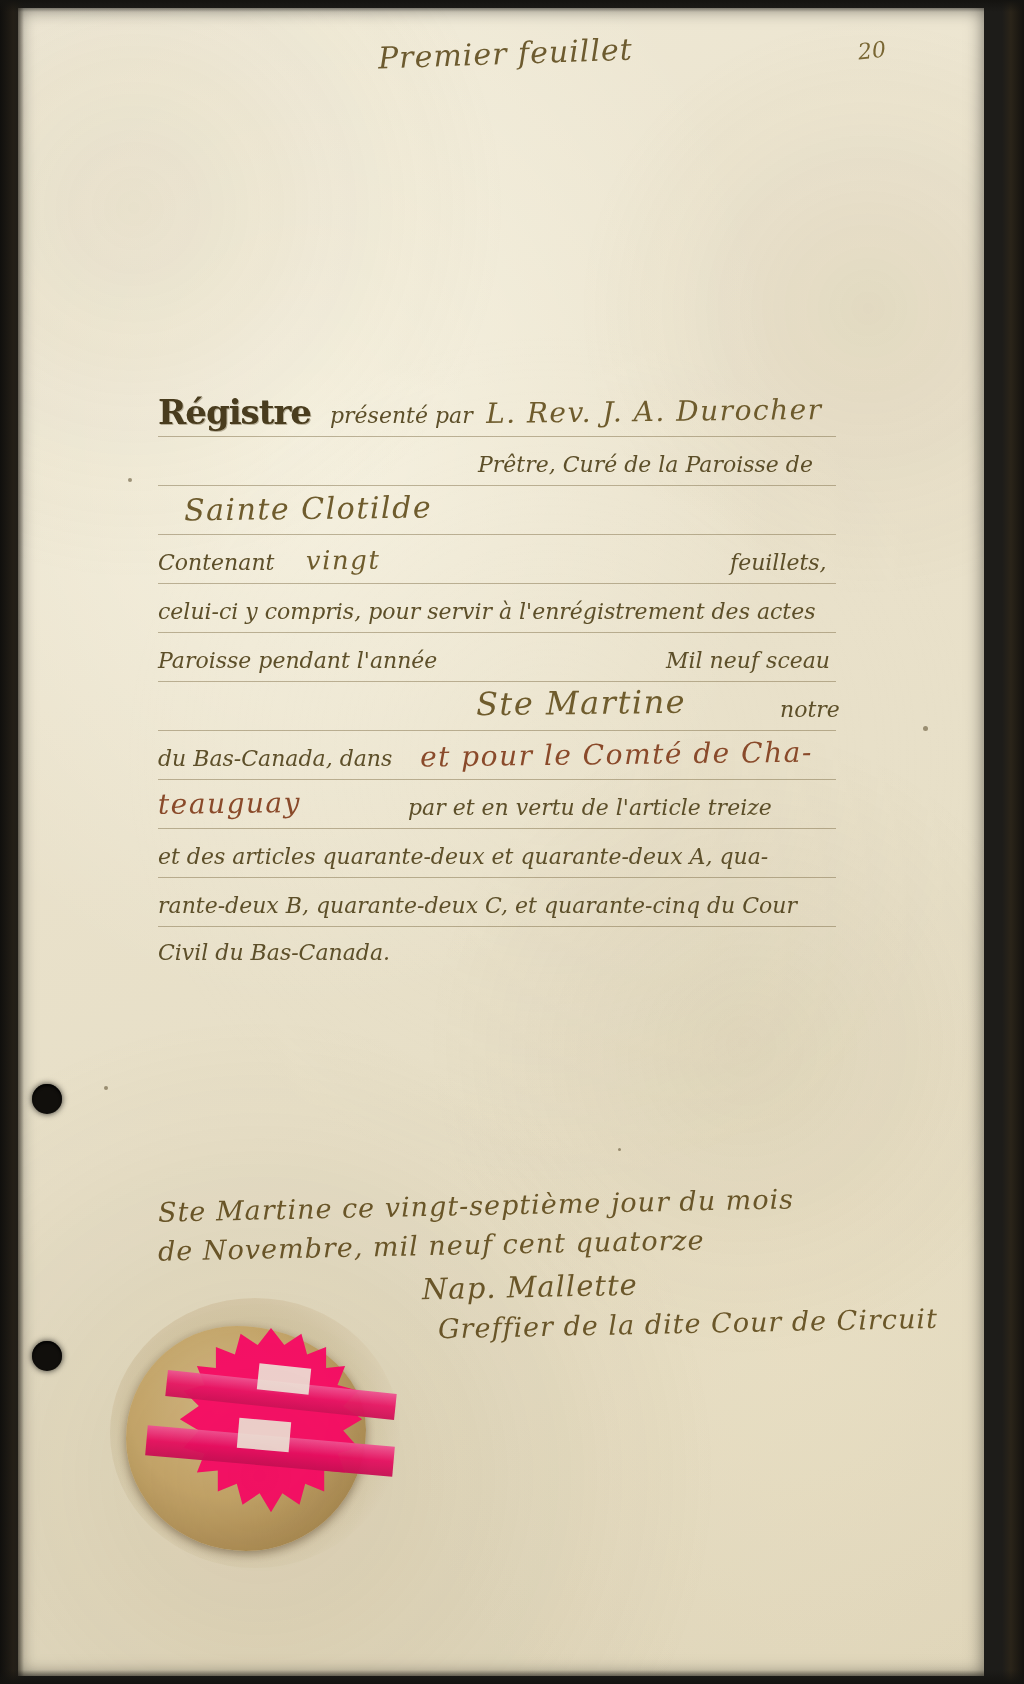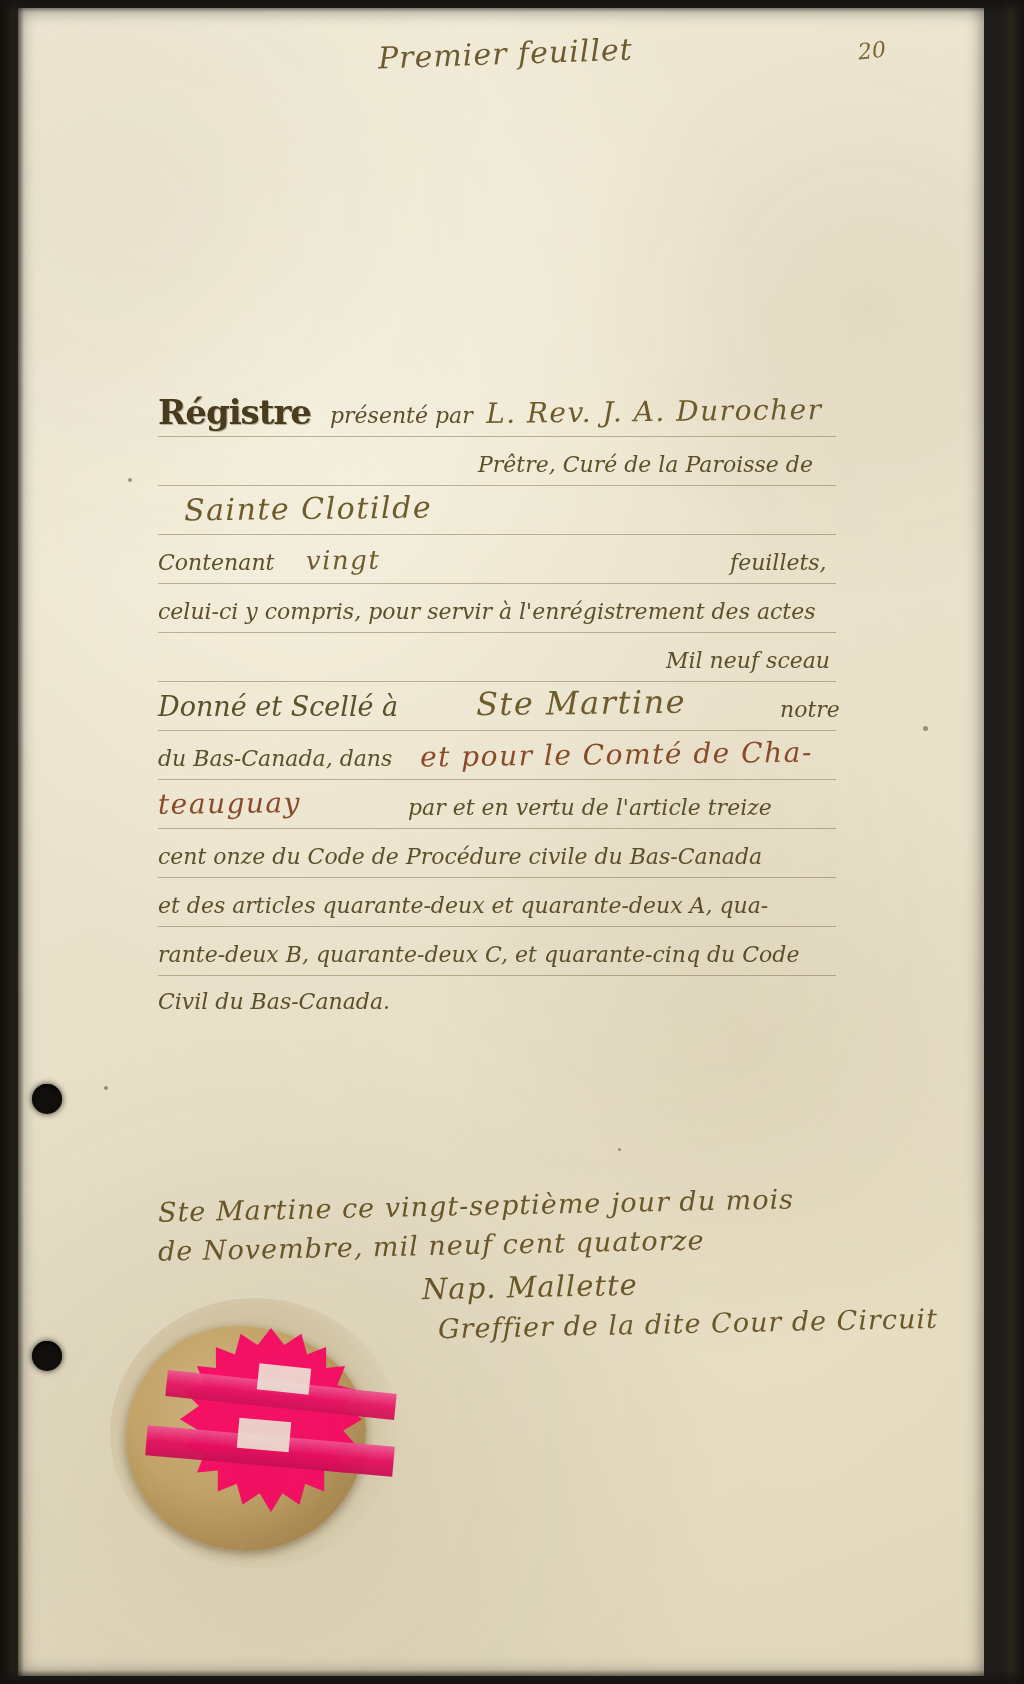--- a/index.html
+++ b/index.html
@@ -301,51 +301,48 @@
         <span class="written" style="left:148px;">vingt</span>
         <span class="printed" style="left:572px;">feuillets,</span>
       </div>
 
       <div class="line">
         <span class="printed" style="left:0px;">celui-ci y compris, pour servir à l'enrégistrement des actes</span>
       </div>
 
 
       <div class="line">
+        <span class="printed" style="left:0px;">Paroisse pendant l'année</span>
         <span class="printed" style="left:508px;">Mil neuf sceau</span>
       </div>
 
 
       <div class="line">
-        <span class="printed" style="left:0px; font-size:27px;">Donné et Scellé à</span>
         <span class="written" style="left:318px; font-size:32px;">Ste Martine</span>
         <span class="printed" style="left:622px;">notre</span>
       </div>
 
 
       <div class="line">
         <span class="printed" style="left:0px;">du Bas-Canada, dans</span>
         <span class="written red" style="left:262px; font-size:28px;">et pour le Comté de Cha-</span>
       </div>
 
       <div class="line">
         <span class="written red" style="left:0px; font-size:28px;">teauguay</span>
         <span class="printed" style="left:250px;">par et en vertu de l'article treize</span>
       </div>
 
-      <div class="line">
-        <span class="printed" style="left:0px;">cent onze du Code de Procédure civile du Bas-Canada</span>
-      </div>
 
       <div class="line">
         <span class="printed" style="left:0px;">et des articles quarante-deux et quarante-deux A, qua-</span>
       </div>
 
       <div class="line">
-        <span class="printed" style="left:0px;">rante-deux B, quarante-deux C, et quarante-cinq du Code</span>
+        <span class="printed" style="left:0px;">rante-deux B, quarante-deux C, et quarante-cinq du Cour</span>
       </div>
 
       <div class="flow">
         <span class="printed" style="left:0px;">Civil du Bas-Canada.</span>
       </div>
 
     </div>
 
     <div class="sig" id="sig-line-1">Ste Martine ce vingt-septième jour du mois</div>
     <div class="sig" id="sig-line-2">de Novembre, mil neuf cent quatorze</div>

